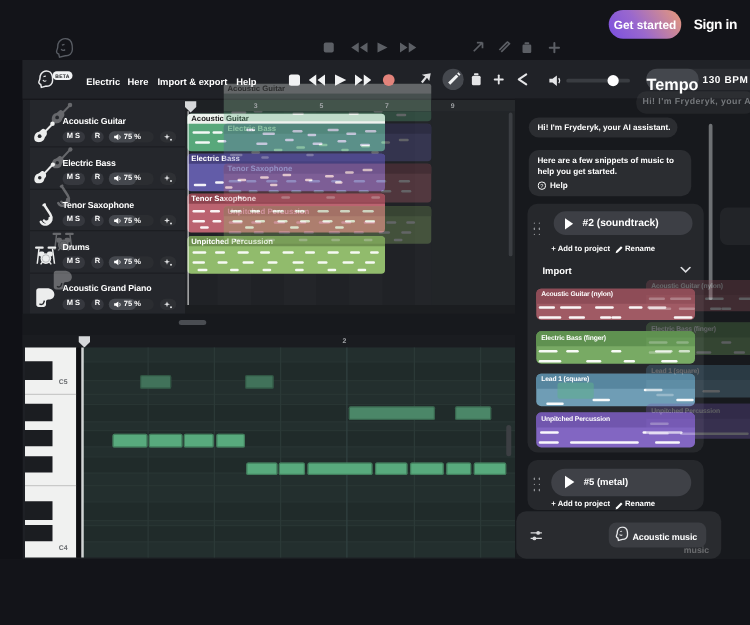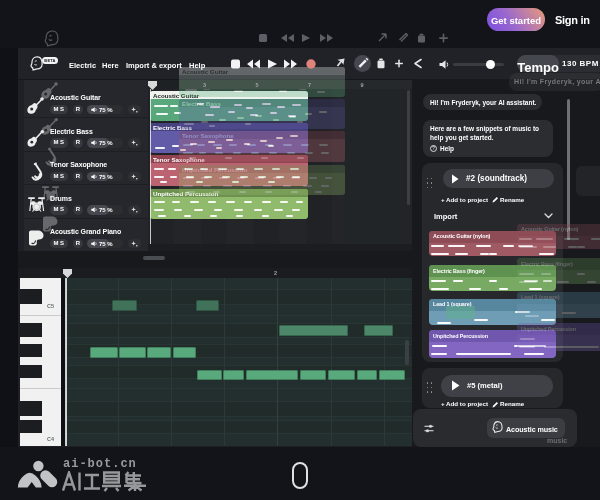--- a/index.html
+++ b/index.html
@@ -671,35 +671,14 @@
   <div class="abs" style="left:487px;top:417.5px;width:77.5px;height:20px;background:#3b3d42;border-radius:6px;z-index:6;"></div>
   <svg class="abs" style="left:491.5px;top:421px;z-index:6;" width="11" height="13" viewBox="0 0 13 16">
       <path d="M8.8 1.1 C5.6 0.3 2.9 2 2.2 4.6 C1.8 6.2 2.3 7 1.4 8.6 C0.7 9.9 1.2 11.2 2.6 11.6 L3.1 13.9 L7.1 12.9 C10 13.1 12 11.1 12.1 8.5 C12.2 5 11.6 1.9 8.8 1.1 Z" fill="none" stroke="#e9eaec" stroke-width="1.3"></path>
       <path d="M4.8 5.3 l1.9 -0.5 M4.4 8 a1.5 1.5 0 0 0 2.6 0.4" fill="none" stroke="#e9eaec" stroke-width="1"></path>
     </svg>
   <div class="abs txt" style="left:506px;top:424.5px;font-size:7.2px;letter-spacing:-0.1px;z-index:6;">Acoustic music</div>
   <div class="abs" style="left:566.5px;top:99px;width:3.5px;height:141px;background:#6e7174;border-radius:2px;z-index:6;"></div>
   <div class="abs" style="left:576px;top:166px;width:24px;height:30px;background:rgba(255,255,255,0.05);border-radius:6px 0 0 6px;z-index:6;"></div>
   <div class="abs" style="left:547px;top:437px;font-size:7px;font-weight:700;color:rgba(255,255,255,0.3);z-index:6;">music</div>
 
-  <div class="abs" id="wm" style="left:0;top:447px;width:600px;height:53px;">
-    <svg class="abs" style="left:15px;top:3px;" width="46" height="42" viewBox="0 0 46 42">
-      <g fill="#c2c3c6">
-        <circle cx="23.4" cy="16" r="5.2"></circle>
-        <path d="M2.8 37.6 Q2.8 30.6 9 25.4 Q14.7 20.2 20.4 25.4 Q26.6 30.6 26.6 37.6 L20.8 37.6 L16.7 32 L12.6 37.6 Z"></path>
-        <path d="M30.5 25.5 L37 32" stroke="#c2c3c6" stroke-width="10.5" stroke-linecap="round" fill="none"></path>
-      </g>
-    </svg>
-    <div class="abs" style="left:63px;top:10px;font-family:'Liberation Mono',monospace;font-weight:700;font-size:12px;color:#97999d;letter-spacing:1px;">ai-bot.cn</div>
-    <svg class="abs" style="left:62px;top:24px;" width="86" height="21" viewBox="0 0 86 21">
-      <g stroke="#96989c" stroke-width="2.4" fill="none">
-        <path d="M1 19.5 L7 1.5 L13 19.5 M3.2 13.5 L10.8 13.5"></path>
-        <path d="M17.5 1.5 L17.5 19.5"></path>
-        <path d="M23 4 L37 4 M30 4 L30 17.5 M22 17.5 L38 17.5"></path>
-        <path d="M42.2 1.5 L56.8 1.5 L56.8 11.5 L42.2 11.5 Z M42.2 5 L56.8 5 M42.2 8.3 L56.8 8.3 M40 15 L59 15 M45 17 L42.5 20 M54 17 L56.5 20"></path>
-        <path d="M66.5 1 L63.5 4.5 M64.5 4.5 L79 4.5 M64.5 4.5 L64.5 12 M71.8 1 L71.8 12 M65 8.2 L78 8.2 M64.5 12 L79.5 12 M62 14.8 L84 14.8 M73 12 L73 20 M72.5 15 L66.5 19.5 M73.5 15 L79.5 19.5"></path>
-      </g>
-    </svg>
-
-    <div class="abs" style="left:292px;top:15px;width:12px;height:23px;border:2px solid #dfe1e3;border-radius:8px;"></div>
-  </div>
 
 </div>
 
 </body></html>

